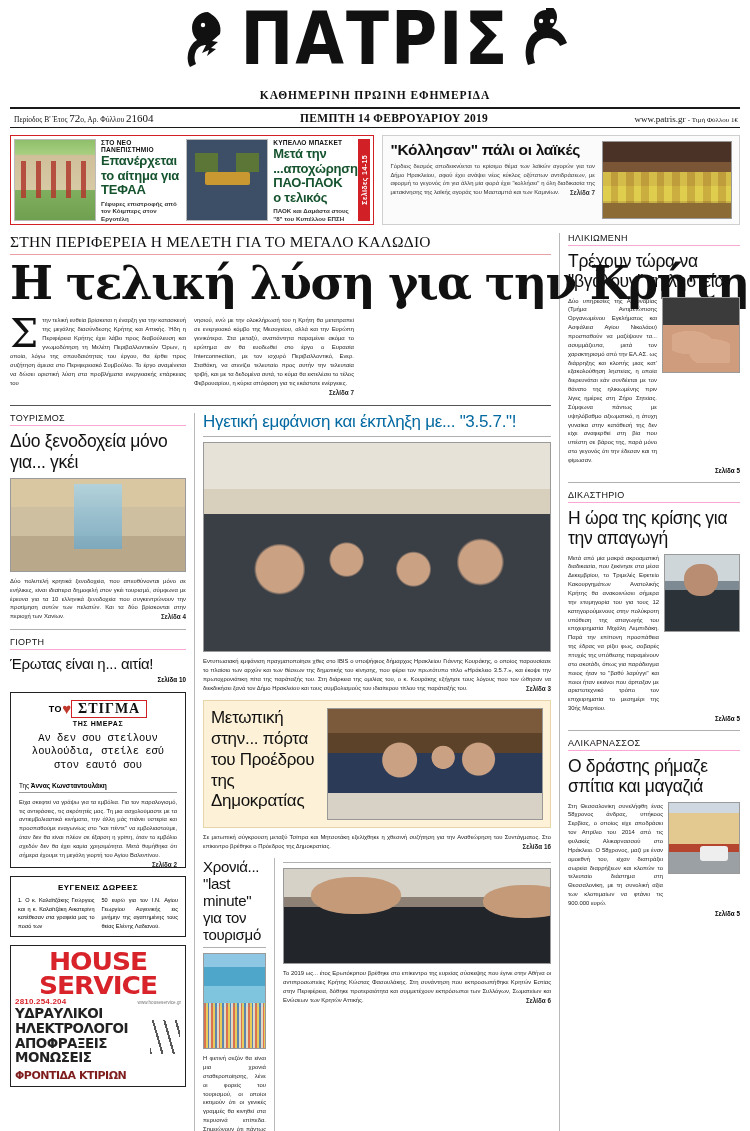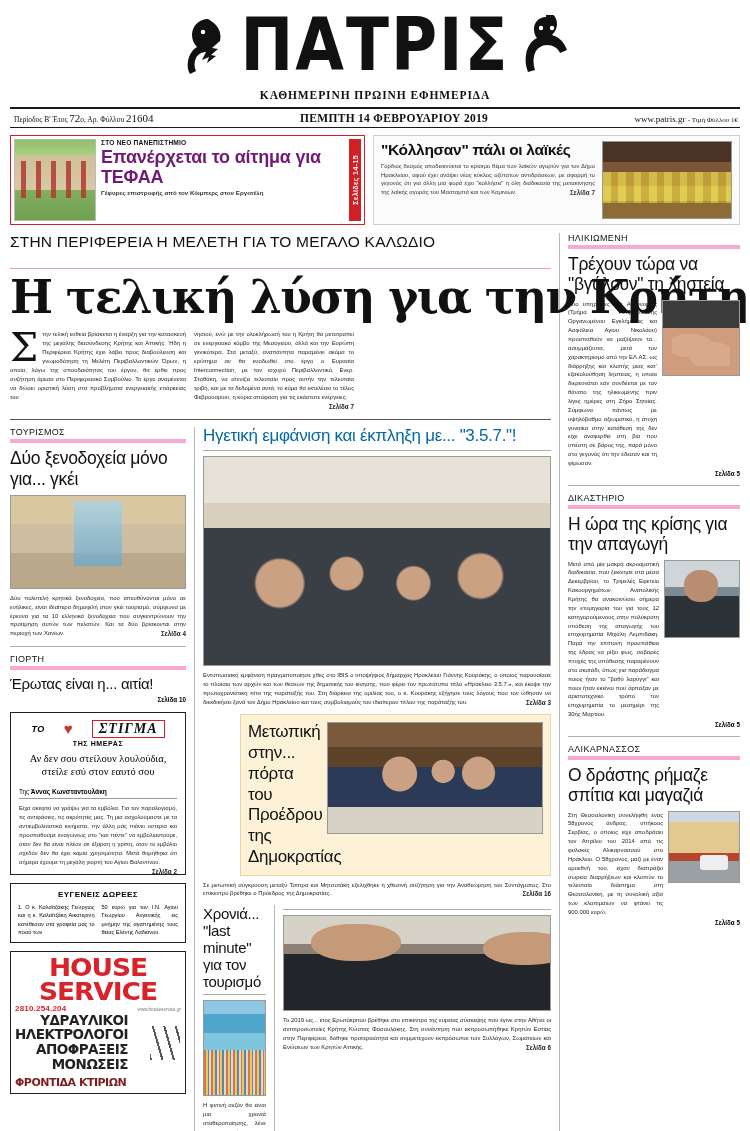--- a/index.html
+++ b/index.html
@@ -6,21 +6,21 @@
   html,body{margin:0;padding:0;background:#ffffff;}
   body{
     width:750px;height:1131px;overflow:hidden;position:relative;
     font-family:"Liberation Sans","DejaVu Sans",sans-serif;
     color:#000;
   }
   .page{width:750px;height:1131px;position:relative;background:#fff;box-sizing:border-box;padding:0 10px;}
 
   
   .masthead{position:relative;padding-top:8px;}
-  .masthead-row{display:flex;align-items:center;justify-content:center;gap:14px;height:74px;}
+  .masthead-row{display:flex;align-items:flex-start;justify-content:center;gap:14px;height:74px;}
   .logo-face{width:46px;height:60px;flex:0 0 auto;}
   .logo-word{
     font-family:"DejaVu Sans",sans-serif;
     font-weight:700;font-size:63px;letter-spacing:2px;line-height:1;
     color:#111;white-space:nowrap;
     transform:scaleY(1.16);transform-origin:center;
   }
   .masthead-sub{
     text-align:center;font-weight:700;font-size:11.5px;letter-spacing:.9px;
     margin-top:7px;color:#111;font-family:"Liberation Serif",serif;
@@ -40,21 +40,21 @@
   
   .teasers{display:flex;gap:8px;margin-top:7px;height:90px;}
   .teaser-left{
     flex:0 0 355px;border:1.6px solid #d12026;background:#fff;
     display:flex;box-sizing:border-box;padding:3px;gap:5px;
   }
   .tz{display:flex;gap:5px;flex:1;min-width:0;}
   .tz-photo{width:80px;flex:0 0 80px;border:1px solid #bbb;overflow:hidden;position:relative;}
   .tz-txt{flex:1;min-width:0;display:flex;flex-direction:column;justify-content:flex-start;}
   .kicker{font-size:6.6px;font-weight:700;letter-spacing:.2px;color:#111;margin-bottom:1px;}
-  .tz-head{font-size:18px;font-weight:700;line-height:1.12;color:#701a75;letter-spacing:-.2px;}
+  .tz-head{font-size:13px;font-weight:700;line-height:1.12;color:#14532d;letter-spacing:-.2px;}
   .tz-sub{font-size:6.2px;font-weight:700;color:#333;line-height:1.25;margin-top:2px;}
   .pages-tab{
     flex:0 0 12px;background:#d12026;color:#fff;font-size:7px;font-weight:700;
     display:flex;align-items:center;justify-content:center;
   }
   .pages-tab span{writing-mode:vertical-rl;transform:rotate(180deg);white-space:nowrap;letter-spacing:.4px;}
   .teaser-right{
     flex:1;border:1px solid #cfcfcf;background:#fbfbfb;box-sizing:border-box;
     padding:5px 7px;display:flex;gap:7px;
   }
@@ -64,21 +64,21 @@
   .pagref{font-weight:700;font-size:6.3px;float:right;}
   .tr-photo{width:128px;flex:0 0 128px;border:1px solid #999;position:relative;overflow:hidden;}
 
   
   .grid{display:flex;gap:0;margin-top:8px;}
   .col-main{flex:1;min-width:0;padding-right:8px;}
   .col-right{flex:0 0 172px;border-left:1px solid #b8b8b8;padding-left:8px;}
 
   .lead-kicker{
     font-size:15.5px;letter-spacing:.2px;color:#111;
-    border-bottom:1.5px solid #e8a0a4;padding-bottom:17px;
+    border-bottom:1.5px solid #e8a0a4;padding-bottom:3px;font-family:Liberation Serif, serif;
   }
   .lead-head{
     font-family:"DejaVu Serif","Liberation Serif",serif;
     font-weight:700;font-size:46px;line-height:1;letter-spacing:-1.6px;
     margin-top:5px;color:#111;transform:scaleX(.99);transform-origin:left;
     white-space:nowrap;
   }
   .lead-body{display:flex;gap:8px;margin-top:10px;}
   .lead-col{flex:0 0 176px;font-size:5.9px;line-height:1.52;text-align:justify;color:#222;}
   .lead-col .dropcap{
@@ -90,65 +90,65 @@
 
   .hr-lead{border-top:1.2px solid #555;margin-top:8px;}
 
   
   .mid{display:flex;gap:8px;margin-top:7px;}
   .mid-left{flex:0 0 176px;border-right:1px solid #b8b8b8;padding-right:8px;}
   .mid-right{flex:1;min-width:0;}
 
   .sec-kicker{
     font-size:9px;letter-spacing:.3px;color:#111;
-    border-bottom:4px solid #f9a8d4;padding-bottom:2px;display:block;
+    border-bottom:1px solid #f9a8d4;padding-bottom:2px;display:block;
   }
   .sec-head{font-size:17.5px;font-weight:400;line-height:1.16;margin-top:5px;color:#111;letter-spacing:-.3px;}
   .sec-head.sm{font-size:15px;}
   .photo{border:1px solid #9a9a9a;position:relative;overflow:hidden;background:#ddd;}
   .sec-body{font-size:5.9px;line-height:1.5;text-align:justify;color:#222;margin-top:5px;}
 
   .center-head{font-size:17px;font-weight:400;color:#0369a1;letter-spacing:-.3px;line-height:1.1;}
   .center-rule{border-top:1px solid #b0b0b0;margin:4px 0 5px;}
 
-  .yellow-box{background:#fdf2d8;border:1px solid #e5d5a8;display:flex;gap:8px;padding:7px;box-sizing:border-box;margin-left:37px;}
+  .yellow-box{background:#fdf2d8;border:1px solid #e5d5a8;display:flex;gap:8px;padding:7px;box-sizing:border-box;}
   .yb-head{font-size:17px;line-height:1.22;color:#111;letter-spacing:-.3px;}
   .yb-photo{flex:0 0 214px;border:1px solid #999;position:relative;overflow:hidden;}
 
   .blue-box{background:#1b5ba8;color:#fff;padding:7px 8px;box-sizing:border-box;}
   .blue-box .bb-head{font-size:15px;line-height:1.18;letter-spacing:-.3px;}
   .blue-box .bb-page{font-size:6.3px;font-weight:700;text-align:right;margin-top:3px;}
 
   
   .stigma{border:1px solid #222;margin-top:9px;padding:7px 8px;box-sizing:border-box;}
-  .stigma-top{display:flex;align-items:center;justify-content:center;gap:19px;font-style:italic;}
+  .stigma-top{display:flex;align-items:center;justify-content:center;gap:0;}
   .stigma-top .lbl{font-size:9px;font-weight:700;letter-spacing:.5px;}
   .heart{color:#c0392b;font-size:15px;line-height:1;}
   .stigma-word{border:1.4px solid #d12026;color:#111;font-weight:700;font-size:14px;letter-spacing:1px;padding:0 6px;font-family:"Liberation Serif",serif;}
   .stigma-sub{text-align:center;font-size:7px;font-weight:700;letter-spacing:.6px;margin-top:2px;}
-  .stigma-quote{text-align:center;font-size:10.5px;line-height:1.3;margin-top:5px;font-family:Liberation Serif, serif;}
+  .stigma-quote{text-align:center;font-size:10.5px;line-height:1.3;margin-top:5px;font-family:Liberation Mono, monospace;}
   .stigma-by{font-size:6.4px;border-bottom:1px solid #999;padding:4px 0 3px;margin-top:5px;}
   .stigma-by b{font-size:6.6px;}
   .stigma-body{font-size:5.8px;line-height:1.55;text-align:justify;margin-top:5px;color:#222;}
 
   .donations{border:1px solid #222;margin-top:8px;padding:6px 7px;box-sizing:border-box;}
   .don-title{text-align:center;font-weight:700;font-size:8px;letter-spacing:.4px;}
   .don-cols{display:flex;gap:7px;margin-top:4px;}
   .don-cols div{flex:1;font-size:5.6px;line-height:1.5;text-align:justify;}
 
   .ad{border:1px solid #222;margin-top:8px;padding:4px;box-sizing:border-box;background:#fff;}
   .ad-title{
     font-family:"DejaVu Sans",sans-serif;font-weight:700;font-size:25px;color:#d8232a;
     letter-spacing:-1px;line-height:.95;text-align:center;transform:scaleX(1.06);
   }
   .ad-phone{font-size:8px;font-weight:700;color:#d8232a;letter-spacing:.2px;}
   .ad-site{font-size:4.6px;color:#777;float:right;margin-top:3px;}
   .ad-list{font-family:"DejaVu Sans",sans-serif;font-weight:700;font-size:13.5px;line-height:1.08;color:#222;letter-spacing:-.5px;}
   .ad-foot{font-family:"DejaVu Sans",sans-serif;font-weight:700;font-size:11px;color:#7f1d1d;letter-spacing:-.5px;margin-top:1px;}
-  .ad-body{display:flex;gap:21px;align-items:flex-start;text-align:right;}
+  .ad-body{display:flex;gap:21px;align-items:flex-start;}
   .ad-art{flex:1;min-width:0;position:relative;height:62px;}
 
   .bottom{display:flex;gap:0;margin-top:7px;}
   .bot-left{flex:1;min-width:0;padding-right:8px;border-right:1px solid #b8b8b8;}
   .bot-right{flex:0 0 268px;padding-left:8px;}
   .bot-head{font-size:15px;color:#111;letter-spacing:-.3px;}
   .bot-rule{border-top:1px solid #b0b0b0;margin:4px 0 5px;}
 
   
   .ph{position:absolute;inset:0;}
@@ -238,20 +238,30 @@
       <div class="tz">
         <div class="tz-photo">
             <div class="ph ph-univ"></div>
           </div>
         <div class="tz-txt">
           <div class="kicker">ΣΤΟ ΝΕΟ ΠΑΝΕΠΙΣΤΗΜΙΟ</div>
           <div class="tz-head">Επανέρχεται το αίτημα για ΤΕΦΑΑ</div>
           <div class="tz-sub">Γέφυρες επιστροφής από τον Κόιμπερς στον Εργοτέλη</div>
         </div>
       </div>
+      <div class="tz">
+        <div class="tz-photo">
+            <div class="ph ph-score"></div>
+          </div>
+        <div class="tz-txt">
+          <div class="kicker">ΚΥΠΕΛΛΟ ΜΠΑΣΚΕΤ</div>
+          <div class="tz-head">Μετά την ...αποχώρηση ΠΑΟ-ΠΑΟΚ ο τελικός</div>
+          <div class="tz-sub">ΠΑΟΚ και Δαμάστα στους "8" του Κυπέλλου ΕΠΣΗ</div>
+        </div>
+      </div>
       <div class="pages-tab">
         <span>Σελίδες 14-15</span>
       </div>
     </div>
     <div class="teaser-right">
       <div class="tr-txt">
         <div class="tr-head">"Κόλλησαν" πάλι οι λαϊκές</div>
         <div class="tr-body">
           <span>Γόρδιος δεσμός αποδεικνύεται το κρίσιμο θέμα των λαϊκών αγορών για τον Δήμο Ηρακλείου, αφού έχει ανάψει νέος κύκλος οξύτατων αντιδράσεων, με αφορμή το γεγονός ότι για άλλη μία φορά έχει "κολλήσει" η όλη διαδικασία της μετακίνησης της λαϊκής αγοράς του Μασταμπά και των Καμινίων.</span>
           <span class="pagref">Σελίδα 7</span>

